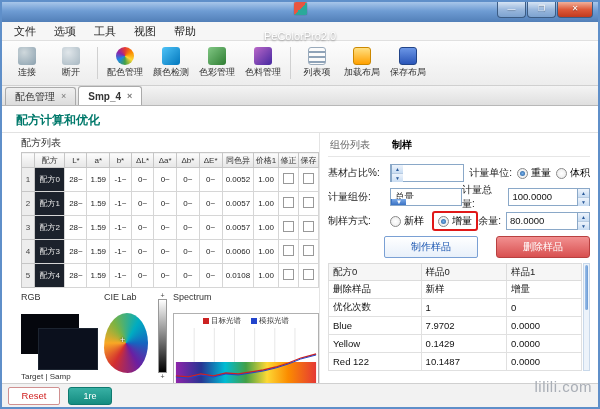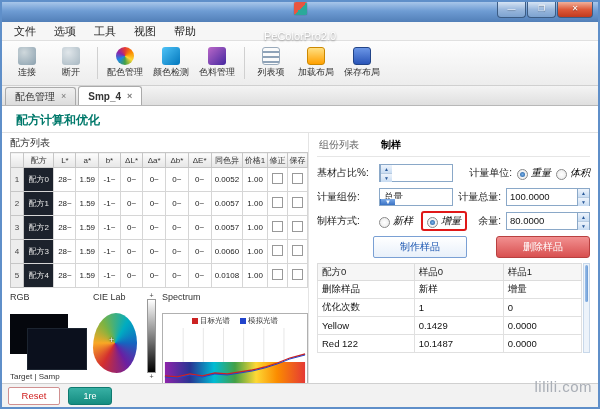--- a/index.html
+++ b/index.html
@@ -31,21 +31,21 @@
   .i-save{background:linear-gradient(#6b96e6,#2a55b8);border:1px solid #224488;}
   .tsep{width:1px;height:32px;background:#d0d0d0;margin:0 4px;}
   
   .tabstrip{height:19px;background:linear-gradient(#f4f4f4,#dfdfdf);border-bottom:1px solid #b8b8b8;display:flex;align-items:flex-end;padding-left:3px;gap:2px;}
   .tab{height:17px;display:flex;align-items:center;gap:6px;padding:0 9px;font-size:10px;color:#333;border:1px solid #aaa;border-bottom:none;border-radius:3px 3px 0 0;background:linear-gradient(#f0f0f0,#dcdcdc);}
   .tab.active{background:#fff;height:18px;font-weight:bold;}
   .tabx{font-size:9px;color:#777;line-height:1;}
   
   .content{height:282px;background:#fff;position:relative;}
   .page-title{padding:6px 14px 3px;font-size:12px;font-weight:bold;color:#00796b;border-bottom:1px solid #e2e2e2;}
-  .main{display:flex;height:256px;}
+  .main{display:flex;height:256px;padding-left:11px;}
   .left{width:306px;padding:3px 0 0 8px;box-sizing:border-box;}
   .right{flex:1;border-left:1px solid #e4e4e4;padding:2px 8px 0 8px;overflow:hidden;}
   .section-label{font-size:10px;color:#333;margin-bottom:2px;}
   
   .ftable{border-collapse:collapse;}
   .ftable th{background:linear-gradient(#fcfcfc,#e6e6e6);border:1px solid #c6c6c6;font-weight:normal;font-size:8px;height:14px;padding:0 1px;color:#333;}
   .ftable td{border:1px solid #d6d6d6;font-size:8px;height:23px;text-align:center;color:#222;padding:0 1px;}
   td.rownum{background:#ededed;border-color:#c6c6c6;width:12px;color:#444;}
   td.fname{background:#1c222c;color:#e8e8e8;width:34px;}
   .c-l{width:21px}.c-d{width:22px}.c-m{width:30px}.c-p{width:24px}.c-k{width:19px}
@@ -82,21 +82,21 @@
   .fl2{color:#222;}
   .spin{display:flex;height:18px;border:1px solid #8aa8c8;background:#fff;box-sizing:border-box;}
   .w74{width:74px;flex-direction:column;}.w84{width:84px;}
   .spin-val{flex:1;font-size:9.5px;line-height:16px;padding-left:3px;color:#111;overflow:hidden;}
   .spin-btns{width:11px;display:flex;flex-direction:column;border-left:1px solid #8aa8c8;}
   .sb{height:8px;font-size:5px;line-height:8px;text-align:center;color:#2a5a9a;background:linear-gradient(#eef4fc,#c8dcf2);}
   .sb+.sb{border-top:1px solid #b8cce2;}
   .select{display:flex;height:18px;border:1px solid #8aa8c8;background:#fff;box-sizing:border-box;}
   .sel-val{flex:1;font-size:9.5px;line-height:16px;padding-left:4px;color:#111;overflow:hidden;}
   .sel-btn{width:14px;background:linear-gradient(#79a9e8,#3a72c4);color:#fff;font-size:6px;display:flex;align-items:center;justify-content:center;border-left:1px solid #3a72c4;}
-  .radio{display:flex;align-items:flex-end;gap:3px;font-style:italic;}
+  .radio{display:flex;align-items:center;gap:3px;}
   .rdot{width:11px;height:11px;border-radius:50%;border:1px solid #8a8a8a;background:radial-gradient(#fff,#e8e8e8);position:relative;flex-shrink:0;box-sizing:border-box;}
   .rdot.on::after{content:"";position:absolute;left:2px;top:2px;right:2px;bottom:2px;border-radius:50%;background:radial-gradient(#7ab0e8,#1c5a9c);}
   .redbox{display:flex;align-items:center;border:2px solid #e01818;border-radius:3px;padding:0 4px;height:20px;margin-left:8px;box-sizing:border-box;}
   .rowd{height:24px;margin:3px 0 4px;}
   .make-btn{margin-left:56px;width:92px;height:20px;border:1px solid #7aa0d4;border-radius:2px;background:linear-gradient(#ffffff,#e8f0fa);color:#1a55b0;font-size:10px;display:flex;align-items:center;justify-content:center;}
   .del-btn{margin-left:auto;width:92px;height:20px;border:1px solid #b84040;border-radius:3px;background:linear-gradient(#f29090,#d85050);color:#fff;font-size:10px;display:flex;align-items:center;justify-content:center;}
   .stable-wrap{position:relative;padding-right:8px;}
   .stable{width:100%;border-collapse:collapse;}
   .stable th{border:1px solid #dcdcdc;background:#f6f6f6;font-size:9.5px;font-weight:normal;height:16px;text-align:left;padding:0 4px;color:#222;}
   .stable td{border:1px solid #e0e0e0;font-size:9.5px;height:17px;padding:0 4px;color:#111;}
@@ -143,20 +143,24 @@
       <div class="tlabel">断开</div>
     </div>
     <div class="tsep"></div>
     <div class="tool">
       <div class="ticon i-match"></div>
       <div class="tlabel">配色管理</div>
     </div>
     <div class="tool">
       <div class="ticon i-detect"></div>
       <div class="tlabel">颜色检测</div>
+    </div>
+    <div class="tool">
+      <div class="ticon i-cmanage"></div>
+      <div class="tlabel">色彩管理</div>
     </div>
     <div class="tool">
       <div class="ticon i-colorant"></div>
       <div class="tlabel">色料管理</div>
     </div>
     <div class="tsep"></div>
     <div class="tool">
       <div class="ticon i-list"></div>
       <div class="tlabel">列表项</div>
     </div>
@@ -435,20 +439,25 @@
                 <td>删除样品</td>
                 <td>新样</td>
                 <td>增量</td>
               </tr>
               <tr>
                 <td>优化次数</td>
                 <td>1</td>
                 <td>0</td>
               </tr>
               <tr>
+                <td>Blue</td>
+                <td>7.9702</td>
+                <td>0.0000</td>
+              </tr>
+              <tr>
                 <td>Yellow</td>
                 <td>0.1429</td>
                 <td>0.0000</td>
               </tr>
               <tr>
                 <td>Red 122</td>
                 <td>10.1487</td>
                 <td>0.0000</td>
               </tr>
             </tbody>

